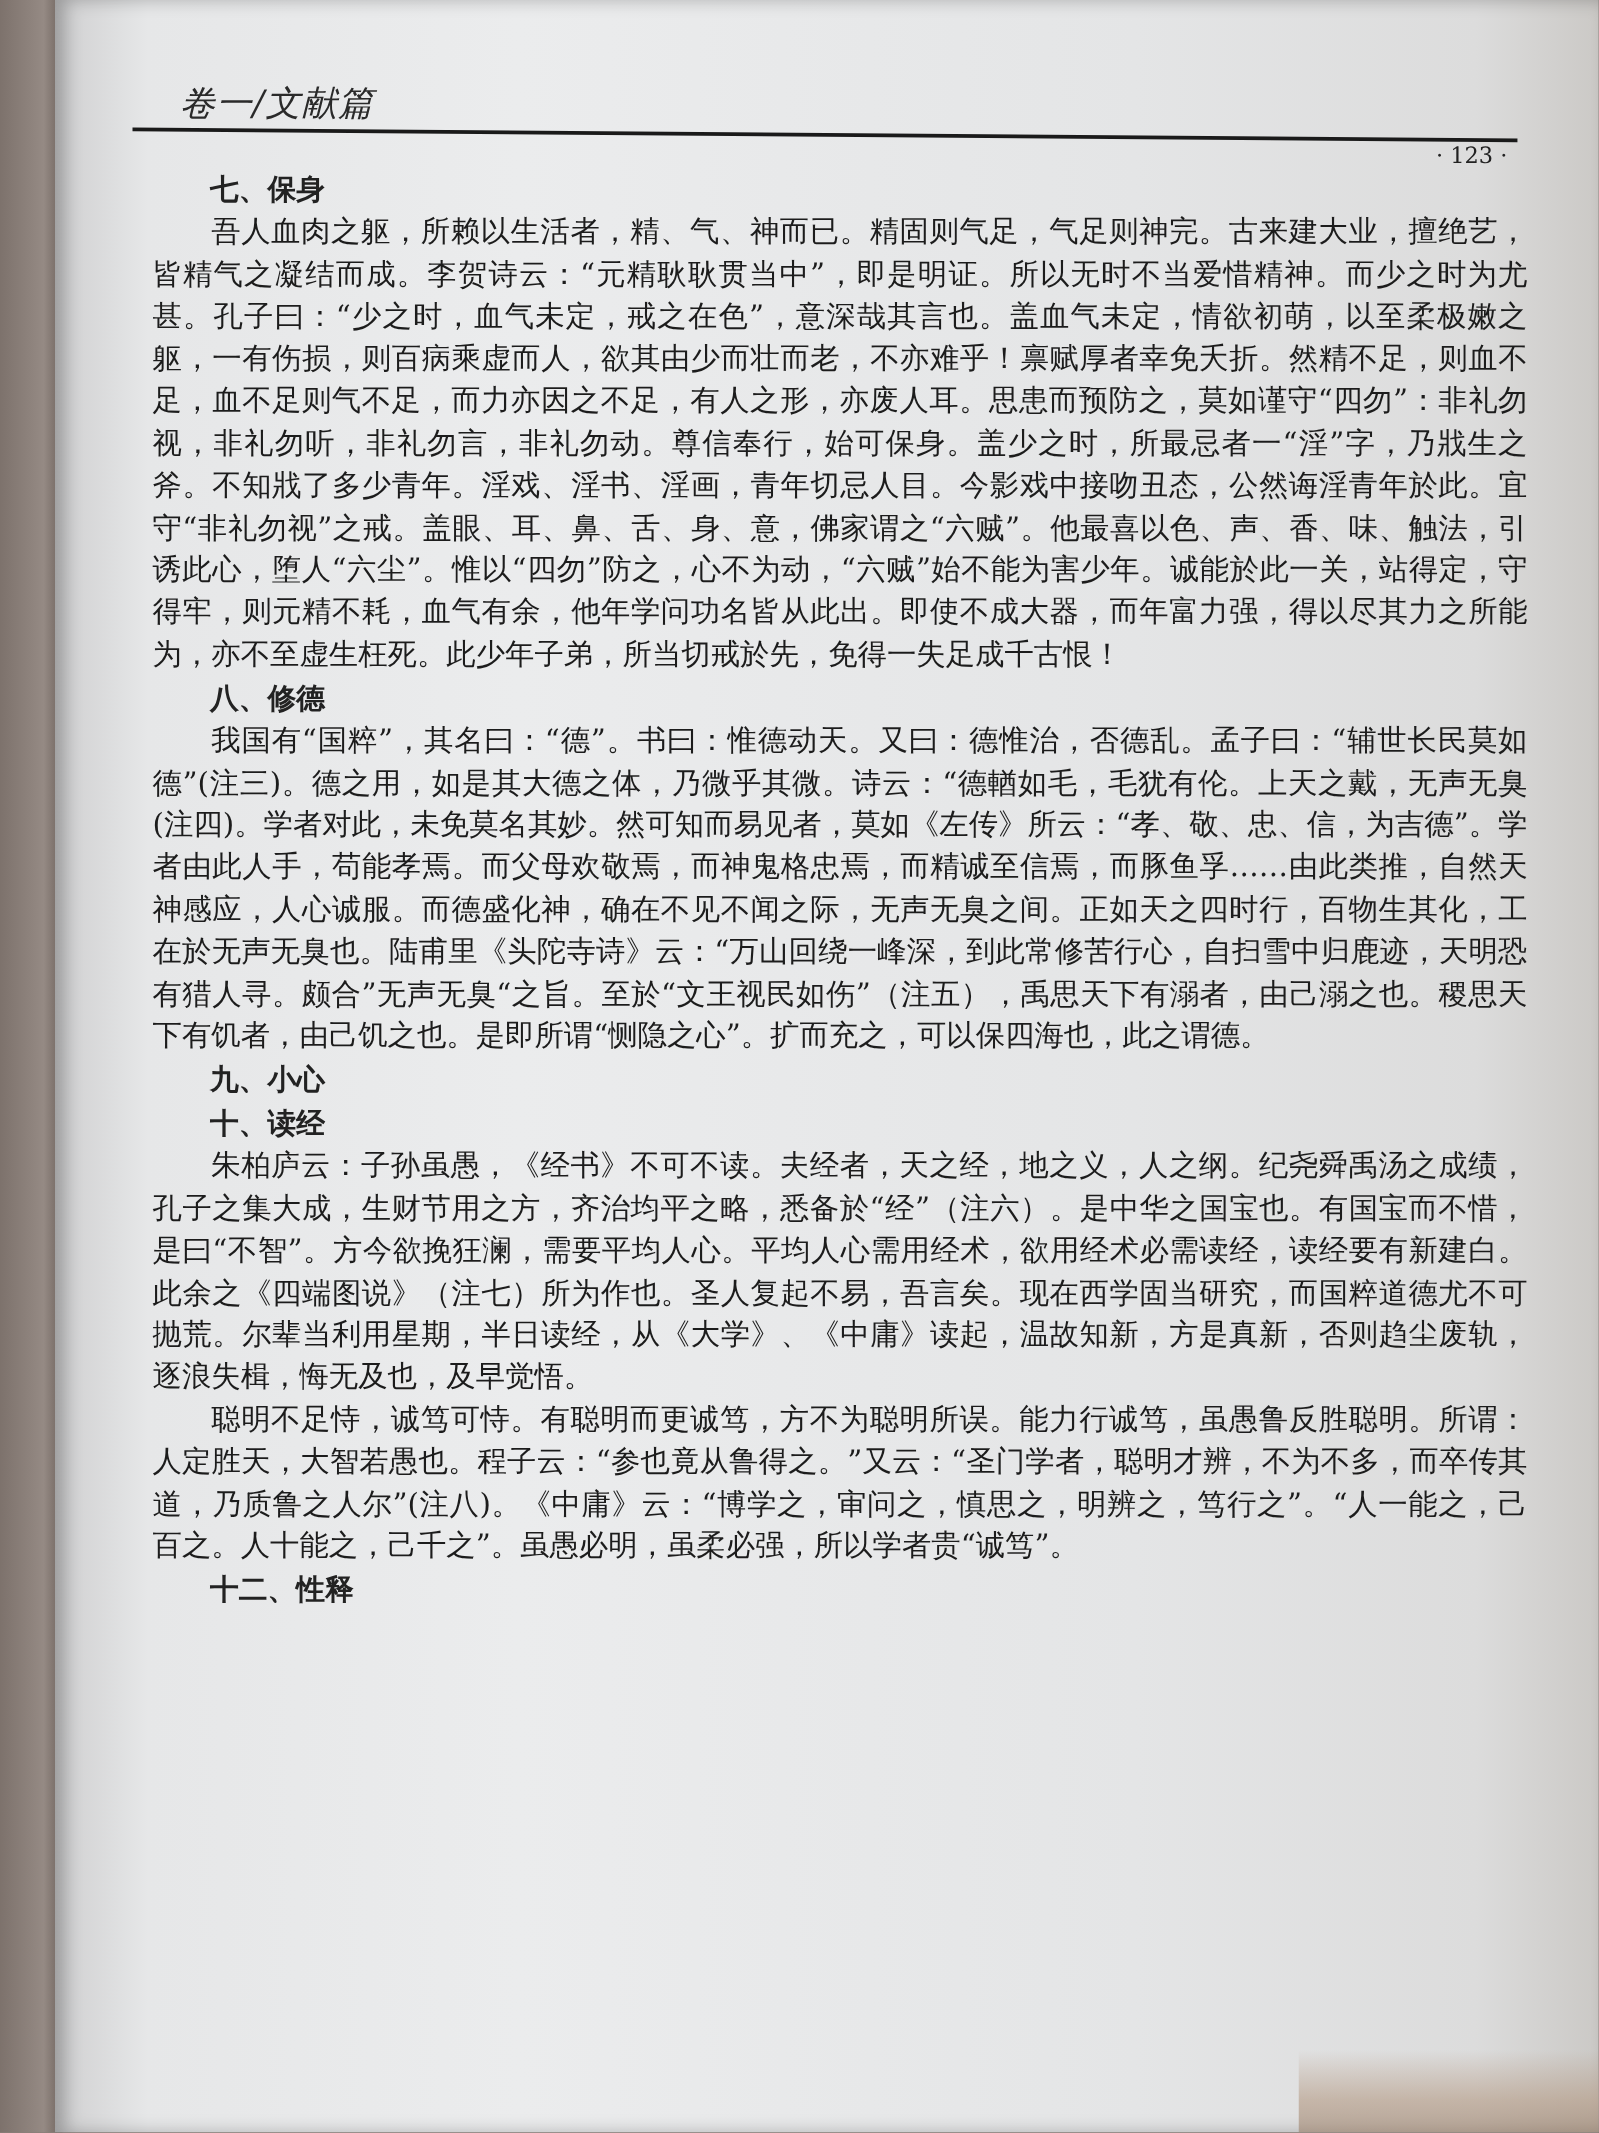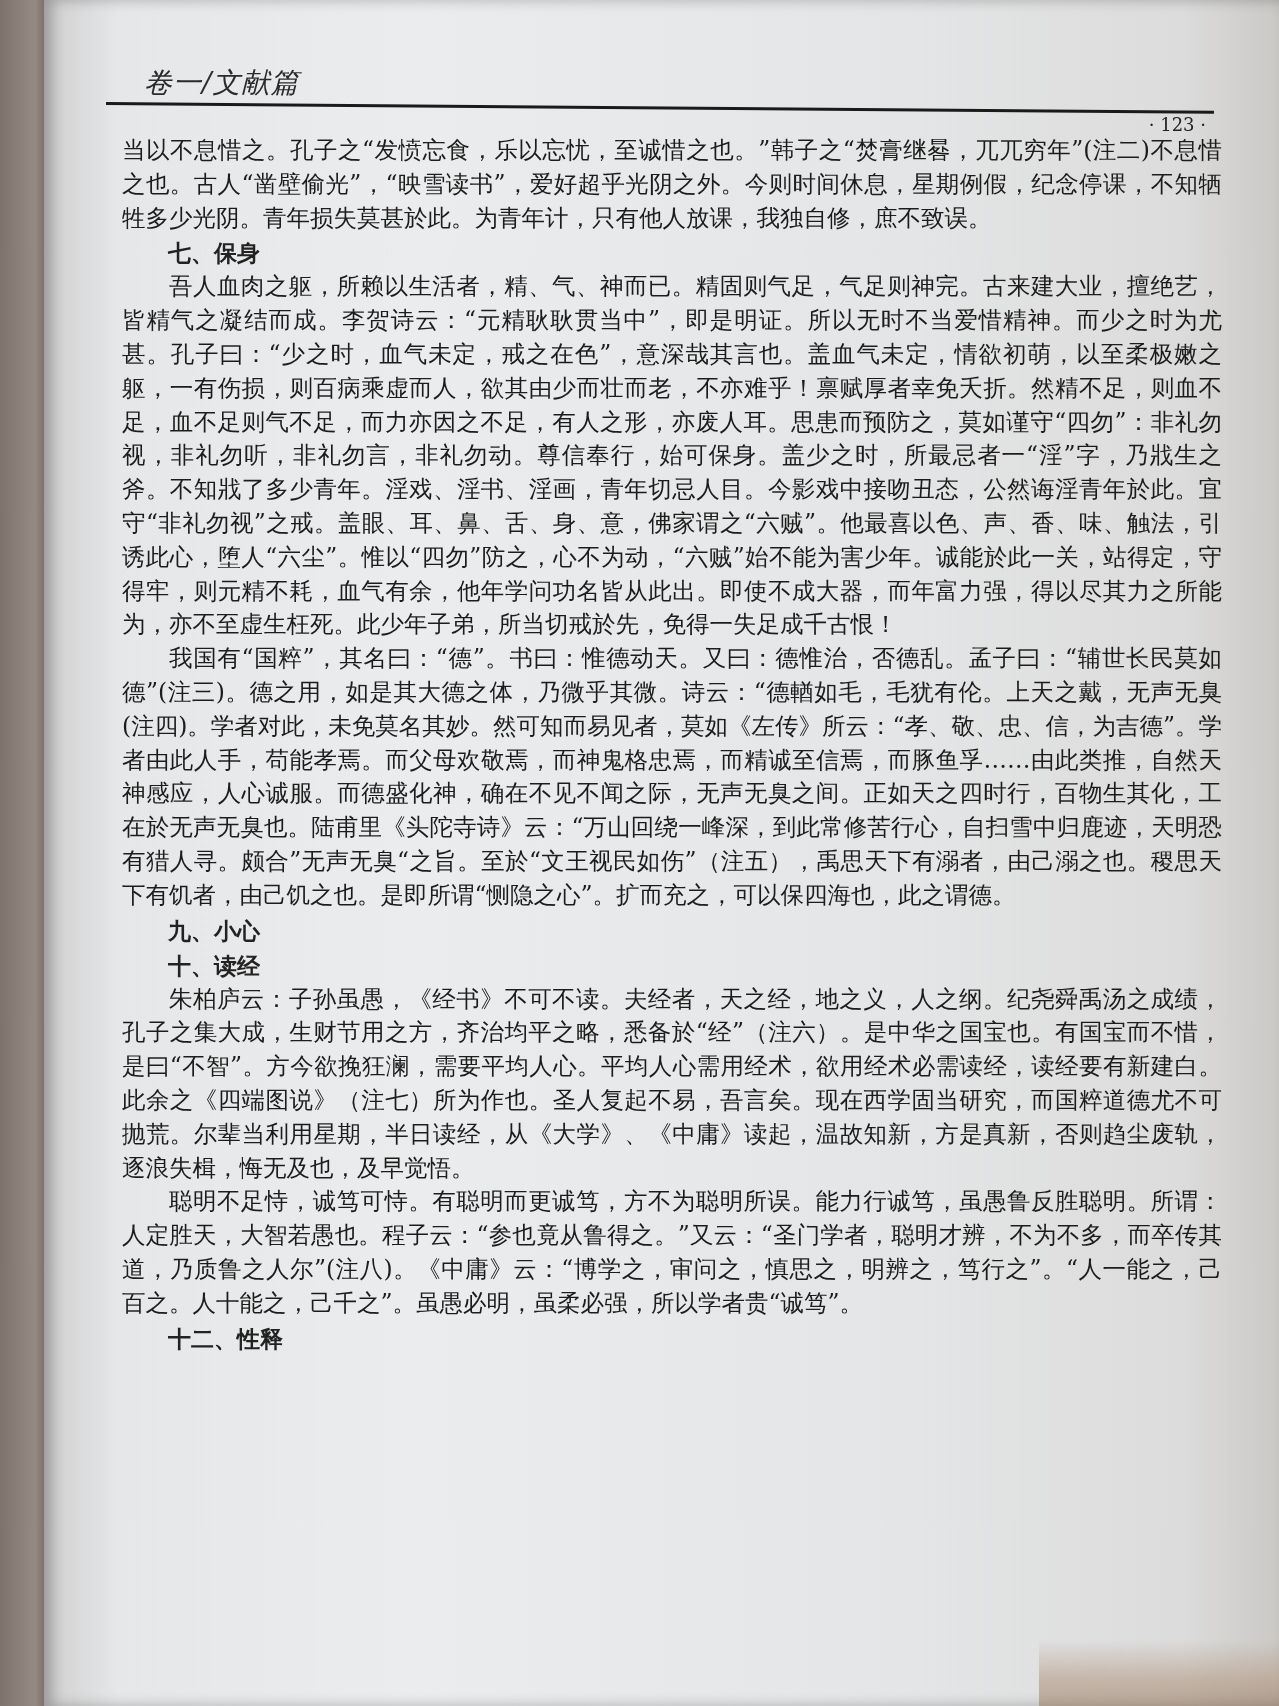--- a/index.html
+++ b/index.html
@@ -57,23 +57,23 @@
 <div class="binding"></div>
 
 <div class="page">
   <div class="header">
     <span class="running-title">卷一/文献篇</span>
     <div class="header-rule"></div>
     <span class="page-number">· 123 ·</span>
   </div>
 
   <div class="content">
-    <p class="para cont">当以不息惜之。孔子之“发愤忘食，乐以忘忧，至诚惜之也。”韩子之“焚膏继晷，兀兀穷年”(注二)不息惜之也。古人“凿壁偷光”，“映雪读书”，爱好超乎光阴之外。今则时间休息，星期例假，纪念停课，不知牺牲多少光阴。青年损失莫甚於此。为青年计，只有他人放课，我独自修，庶不致误。</p>
     <p class="section-title">七、保身</p>
     <p class="para">吾人血肉之躯，所赖以生活者，精、气、神而已。精固则气足，气足则神完。古来建大业，擅绝艺，皆精气之凝结而成。李贺诗云：“元精耿耿贯当中”，即是明证。所以无时不当爱惜精神。而少之时为尤甚。孔子曰：“少之时，血气未定，戒之在色”，意深哉其言也。盖血气未定，情欲初萌，以至柔极嫩之躯，一有伤损，则百病乘虚而人，欲其由少而壮而老，不亦难乎！禀赋厚者幸免夭折。然精不足，则血不足，血不足则气不足，而力亦因之不足，有人之形，亦废人耳。思患而预防之，莫如谨守“四勿”：非礼勿视，非礼勿听，非礼勿言，非礼勿动。尊信奉行，始可保身。盖少之时，所最忌者一“淫”字，乃戕生之斧。不知戕了多少青年。淫戏、淫书、淫画，青年切忌人目。今影戏中接吻丑态，公然诲淫青年於此。宜守“非礼勿视”之戒。盖眼、耳、鼻、舌、身、意，佛家谓之“六贼”。他最喜以色、声、香、味、触法，引诱此心，堕人“六尘”。惟以“四勿”防之，心不为动，“六贼”始不能为害少年。诚能於此一关，站得定，守得牢，则元精不耗，血气有余，他年学问功名皆从此出。即使不成大器，而年富力强，得以尽其力之所能为，亦不至虚生枉死。此少年子弟，所当切戒於先，免得一失足成千古恨！</p>
+    <p class="section-title">八、修德</p>
     <p class="para">我国有“国粹”，其名曰：“德”。书曰：惟德动天。又曰：德惟治，否德乱。孟子曰：“辅世长民莫如德”(注三)。德之用，如是其大德之体，乃微乎其微。诗云：“德輶如毛，毛犹有伦。上天之戴，无声无臭(注四)。学者对此，未免莫名其妙。然可知而易见者，莫如《左传》所云：“孝、敬、忠、信，为吉德”。学者由此人手，苟能孝焉。而父母欢敬焉，而神鬼格忠焉，而精诚至信焉，而豚鱼孚……由此类推，自然天神感应，人心诚服。而德盛化神，确在不见不闻之际，无声无臭之间。正如天之四时行，百物生其化，工在於无声无臭也。陆甫里《头陀寺诗》云：“万山回绕一峰深，到此常修苦行心，自扫雪中归鹿迹，天明恐有猎人寻。颇合”无声无臭“之旨。至於“文王视民如伤”（注五），禹思天下有溺者，由己溺之也。稷思天下有饥者，由己饥之也。是即所谓“恻隐之心”。扩而充之，可以保四海也，此之谓德。</p>
     <p class="section-title">九、小心</p>
     <p class="section-title">十、读经</p>
     <p class="para">朱柏庐云：子孙虽愚，《经书》不可不读。夫经者，天之经，地之义，人之纲。纪尧舜禹汤之成绩，孔子之集大成，生财节用之方，齐治均平之略，悉备於“经”（注六）。是中华之国宝也。有国宝而不惜，是曰“不智”。方今欲挽狂澜，需要平均人心。平均人心需用经术，欲用经术必需读经，读经要有新建白。此余之《四端图说》（注七）所为作也。圣人复起不易，吾言矣。现在西学固当研究，而国粹道德尤不可抛荒。尔辈当利用星期，半日读经，从《大学》、《中庸》读起，温故知新，方是真新，否则趋尘废轨，逐浪失楫，悔无及也，及早觉悟。</p>
     <p class="para">聪明不足恃，诚笃可恃。有聪明而更诚笃，方不为聪明所误。能力行诚笃，虽愚鲁反胜聪明。所谓：人定胜天，大智若愚也。程子云：“参也竟从鲁得之。”又云：“圣门学者，聪明才辨，不为不多，而卒传其道，乃质鲁之人尔”(注八)。《中庸》云：“博学之，审问之，慎思之，明辨之，笃行之”。“人一能之，己百之。人十能之，己千之”。虽愚必明，虽柔必强，所以学者贵“诚笃”。</p>
     <p class="section-title">十二、性释</p>
   </div>
 
   <div class="shadow-strip"></div>
 </div>

